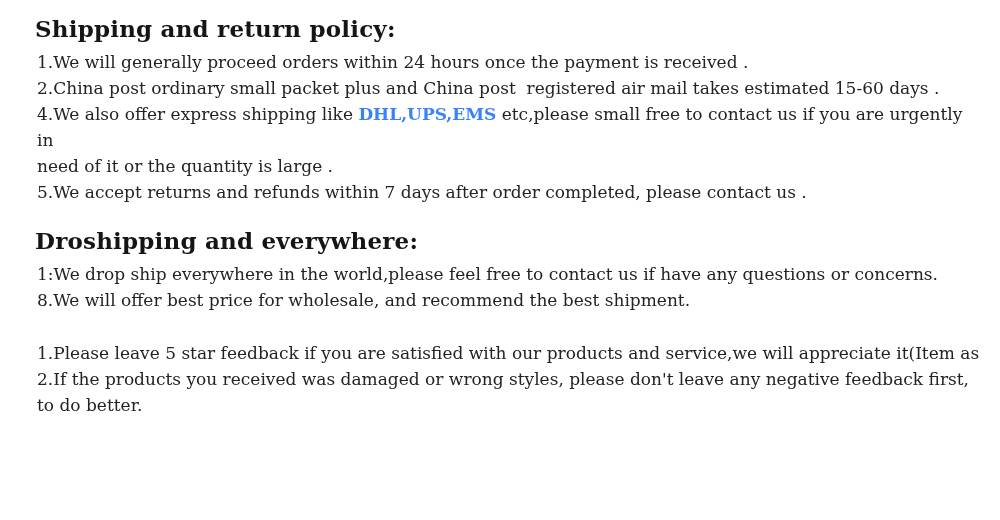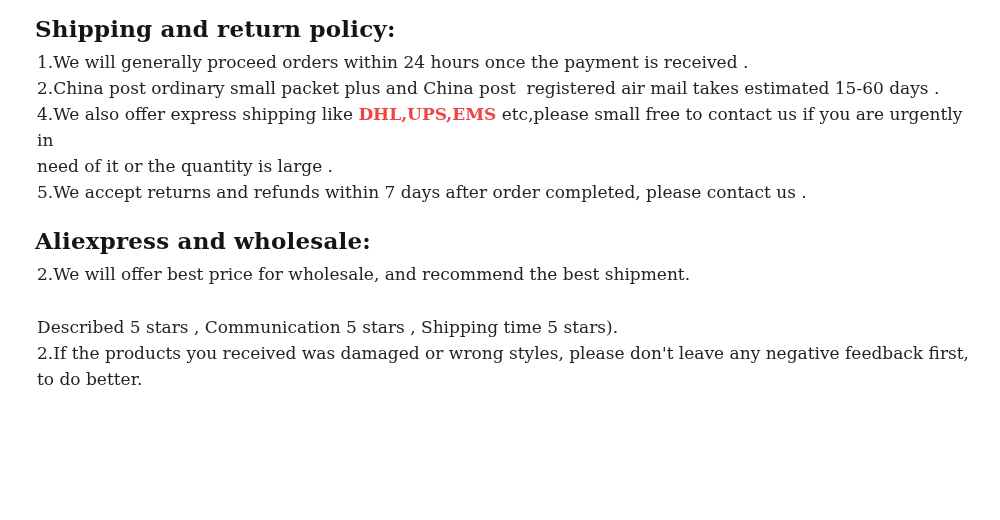--- a/index.html
+++ b/index.html
@@ -33,48 +33,49 @@
     padding-left: 2px;
     margin-top: 5px;
   }
   .line {
     margin: 0;
     font-size: 17px;
     line-height: 26px;
     white-space: pre-wrap;
     color: #232323;
   }
-  .line b { font-weight: bold; color: #ef4444; }
+  .line b { font-weight: bold; color: #3b82f6; }
   .section-dropshipping { margin-top: 21px; }
   .section-feedback { margin-top: 27px; }
 </style>
 </head>
 <body>
 
 <div class="page">
 
   <div class="section section-shipping">
     <h2 class="section-heading">Shipping and return policy:</h2>
     <div class="section-body">
       <p class="line">1.We will generally proceed orders within 24 hours once the payment is received .</p>
       <p class="line">2.China post ordinary small packet plus and China post  registered air mail takes estimated 15-60 days .</p>
       <p class="line"><span>4.We also offer express shipping like </span><b>DHL,UPS,EMS</b><span> etc,please small free to contact us if you are urgently in</span></p>
       <p class="line">need of it or the quantity is large .</p>
       <p class="line">5.We accept returns and refunds within 7 days after order completed, please contact us .</p>
     </div>
   </div>
 
   <div class="section section-dropshipping">
-    <h2 class="section-heading">Aliexpress and wholesale:</h2>
+    <h2 class="section-heading">Droshipping and everywhere:</h2>
     <div class="section-body">
-      <p class="line">2.We will offer best price for wholesale, and recommend the best shipment.</p>
+      <p class="line">1:We drop ship everywhere in the world,please feel free to contact us if have any questions or concerns.</p>
+      <p class="line">8.We will offer best price for wholesale, and recommend the best shipment.</p>
     </div>
   </div>
 
   <div class="section section-feedback">
     <div class="section-body">
-      <p class="line">Described 5 stars , Communication 5 stars , Shipping time 5 stars).</p>
+      <p class="line">1.Please leave 5 star feedback if you are satisfied with our products and service,we will appreciate it(Item as</p>
       <p class="line">2.If the products you received was damaged or wrong styles, please don't leave any negative feedback first,</p>
       <p class="line">to do better.</p>
     </div>
   </div>
 
 </div>
 
 </body></html>

